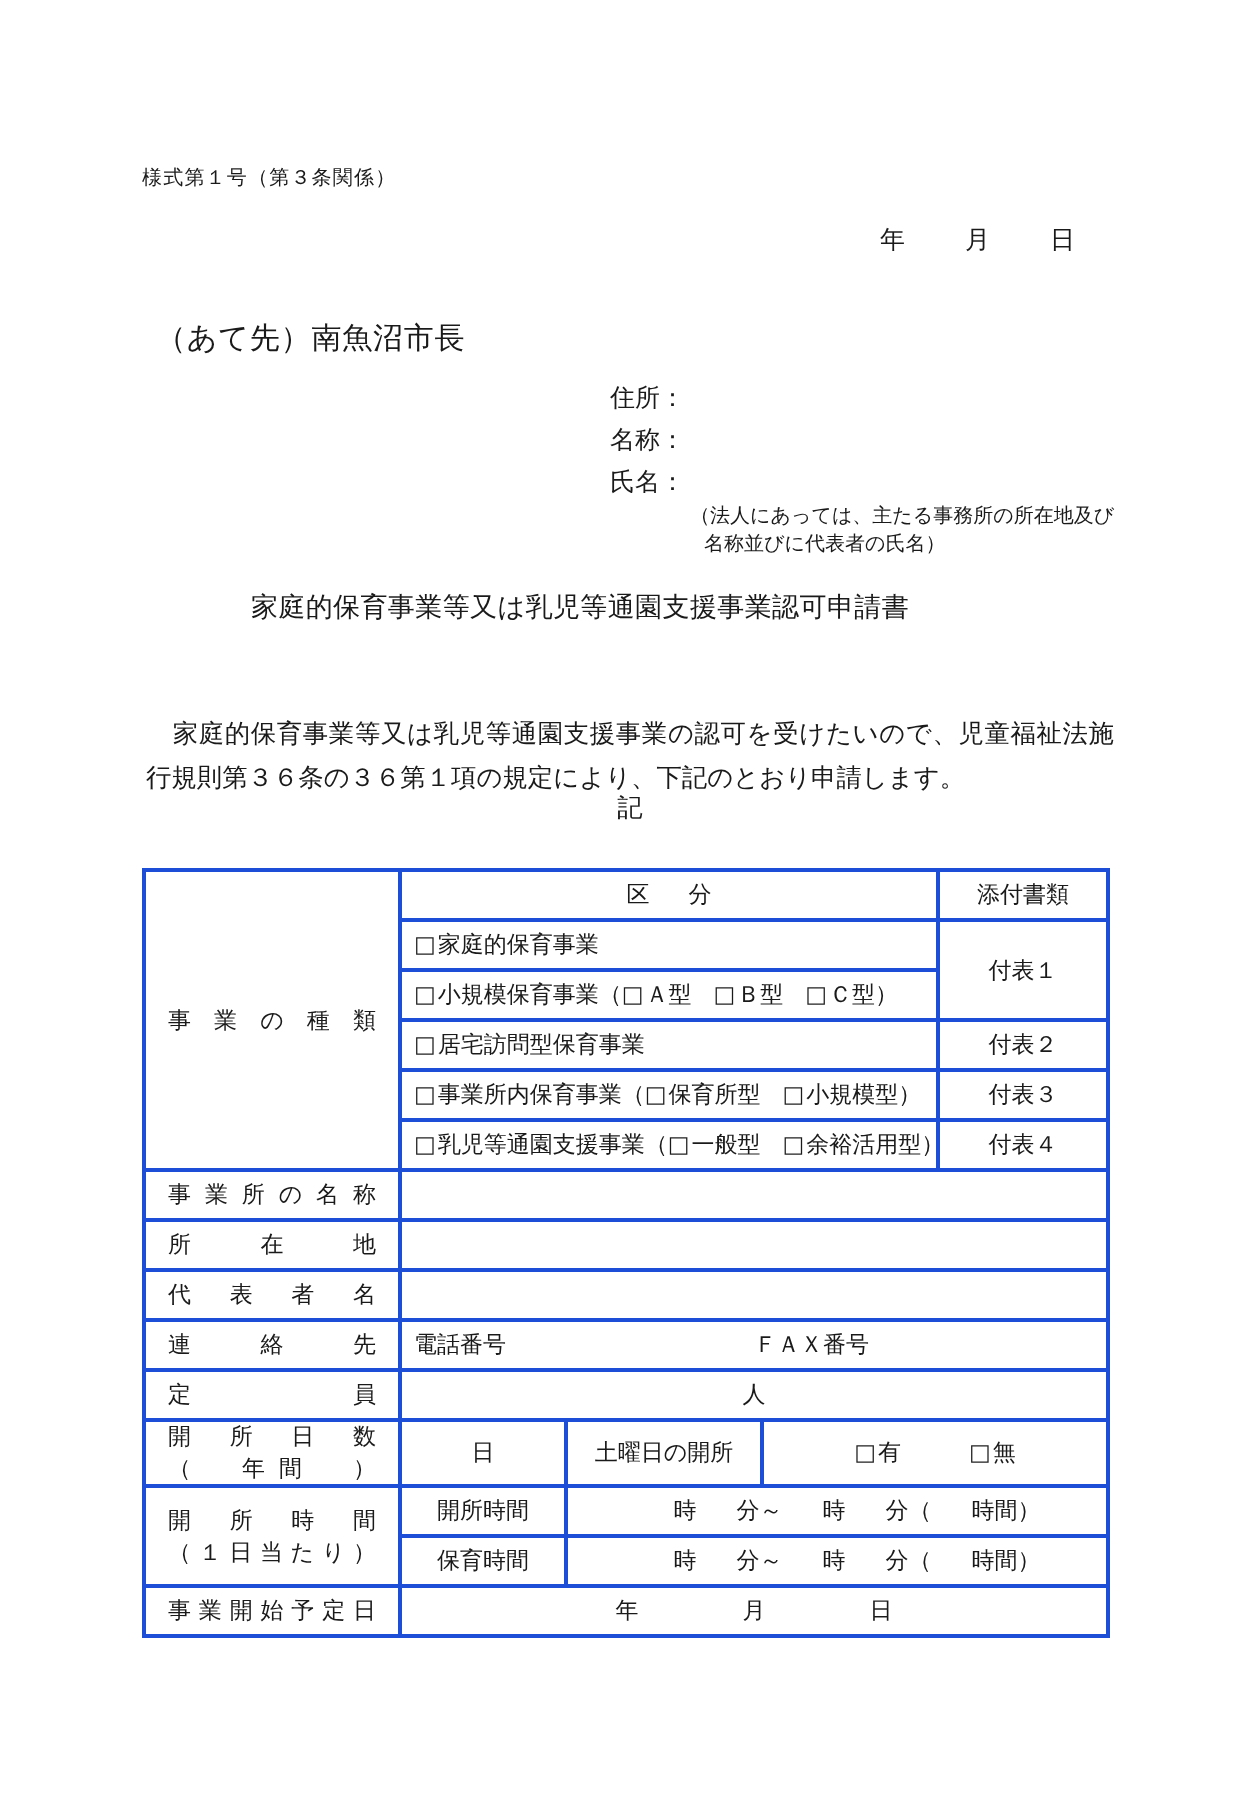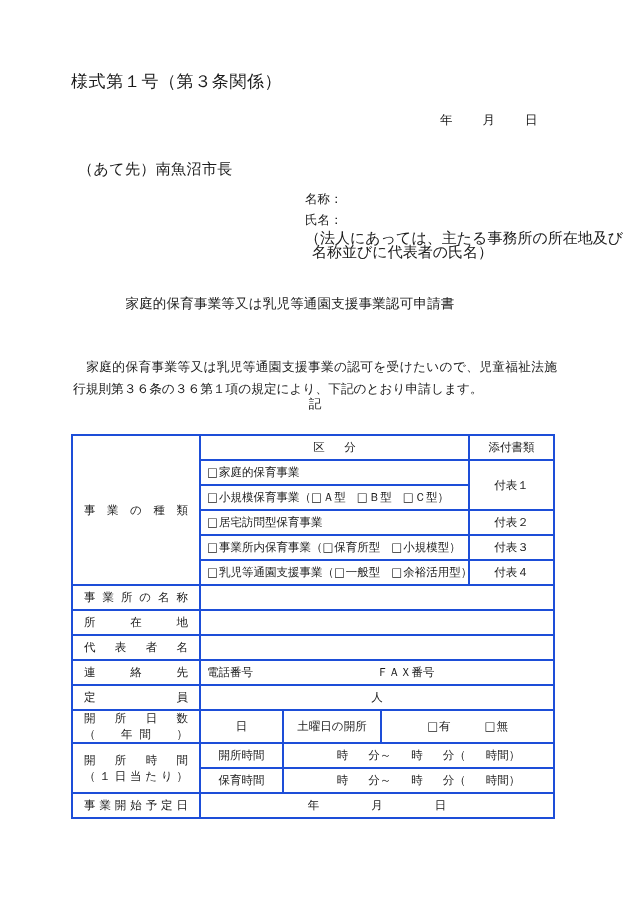--- a/index.html
+++ b/index.html
@@ -17,22 +17,22 @@
   }
   .page {
     position: absolute;
     left: 0; top: 0;
     width: 630px; height: 903px;
   }
 
   
   .form-code {
     position: absolute;
-    left: 71px; top: 70px;
-    font-size: 17px;
+    left: 71px; top: 82px;
+    font-size: 10px;
     letter-spacing: 0.6px;
     white-space: nowrap;
   }
   .date-line {
     position: absolute;
     left: 440px; top: 112px;
     font-size: 12.5px;
     white-space: nowrap;
   }
   .date-line .gap { display: inline-block; width: 30px; }
@@ -46,24 +46,25 @@
   }
 
   .applicant-block {
     position: absolute;
     left: 305px; top: 188px;
     font-size: 12.5px;
     line-height: 21px;
   }
   .applicant-block .fld { white-space: nowrap; }
   .applicant-note {
-    font-size: 15px;
+    font-size: 10px;
     line-height: 14px;
     margin-top: 1px;
     white-space: nowrap;
+    margin-left: 40px;
   }
   .applicant-note .l2 { display: block; padding-left: 7px; }
 
   .doc-title {
     position: absolute;
     left: 0; top: 295px;
     width: 580px;
     text-align: center;
     font-size: 13.5px;
     letter-spacing: 0.2px;
@@ -143,20 +144,21 @@
 
   <div class="form-code">様式第１号（第３条関係）</div>
 
   <div class="date-line">
     <span>年</span><span class="gap"></span><span>月</span><span class="gap"></span><span>日</span>
   </div>
 
   <div class="addressee">（あて先）南魚沼市長</div>
 
   <div class="applicant-block">
+    <div class="fld">住所：</div>
     <div class="fld">名称：</div>
     <div class="fld">氏名：</div>
     <div class="applicant-note">
       <span>（法人にあっては、主たる事務所の所在地及び</span>
       <span class="l2">名称並びに代表者の氏名）</span>
     </div>
   </div>
 
   <div class="doc-title">家庭的保育事業等又は乳児等通園支援事業認可申請書</div>
 

